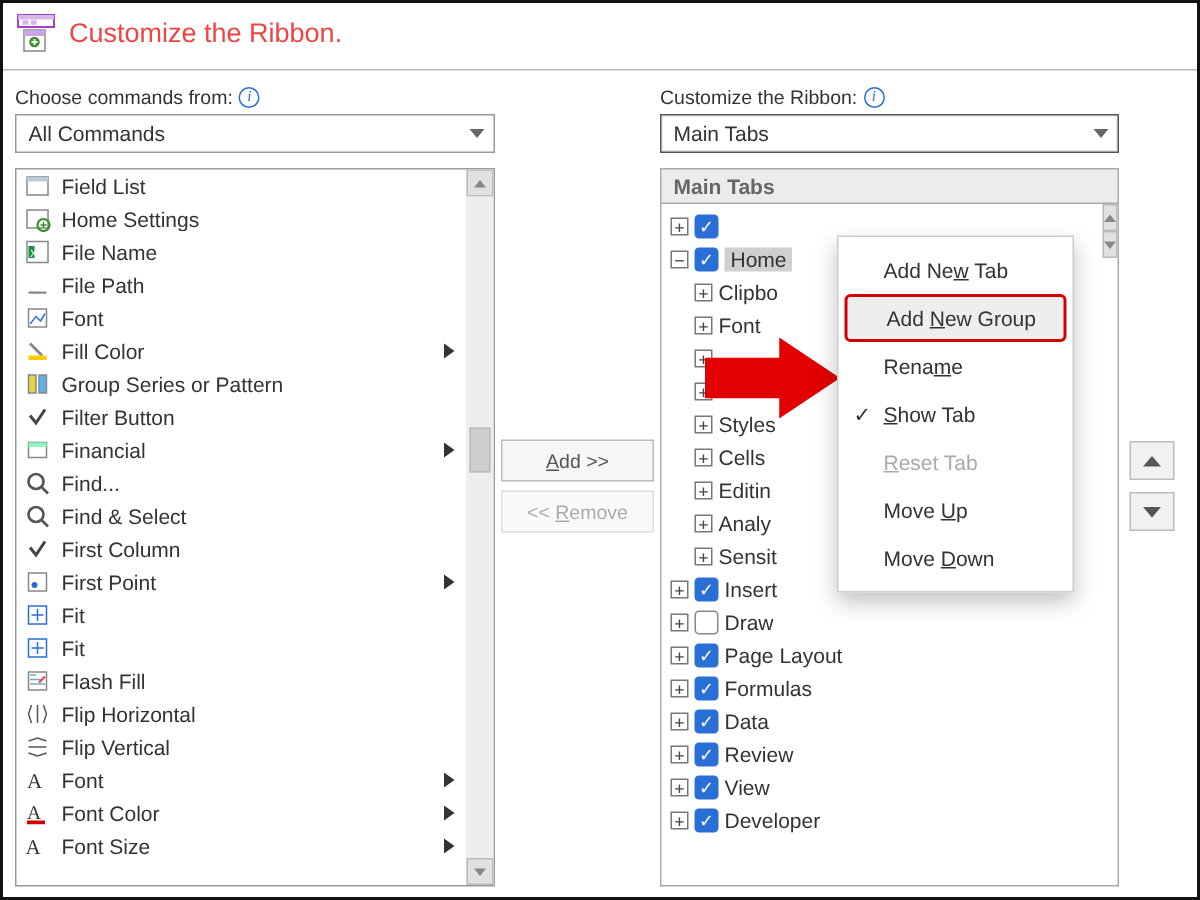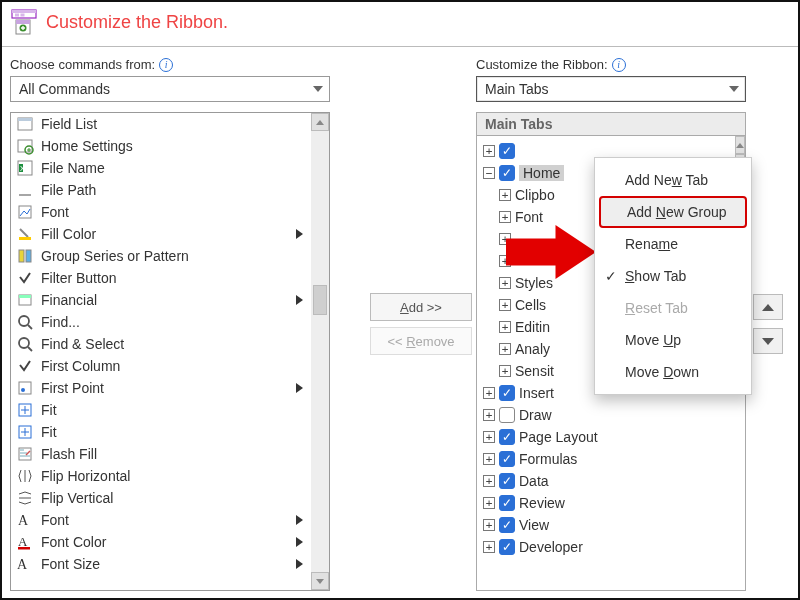--- a/index.html
+++ b/index.html
@@ -26,21 +26,21 @@
   .title-icon svg { width: 28px; height: 28px; }
   .title-text { font-size: 18px; color: #ef4444; }
 
   .columns {
     display: flex;
     padding: 10px 8px 8px 8px;
     gap: 0;
     height: calc(100% - 44px);
   }
   .col-left { width: 320px; display:flex; flex-direction:column; }
-  .col-mid  { width: 110px; display:flex; flex-direction:column; align-items:center; justify-content:center; gap:6px;margin-left:36px; }
+  .col-mid  { width: 110px; display:flex; flex-direction:column; align-items:center; justify-content:center; gap:6px; }
   .col-right{ flex: 1; display:flex; flex-direction:column; position:relative; }
   .col-far  { width: 44px; display:flex; flex-direction:column; align-items:center; justify-content:center; gap:8px; }
 
   .label-row { font-size: 13px; color:#333; margin-bottom:4px; display:flex; align-items:center; gap:4px; }
   .info-badge {
     display:inline-flex; align-items:center; justify-content:center;
     width:14px; height:14px; border:1px solid #2a6fd6; color:#2a6fd6;
     border-radius:50%; font-size:10px; font-style:italic; font-family: Georgia, serif;
   }
 

